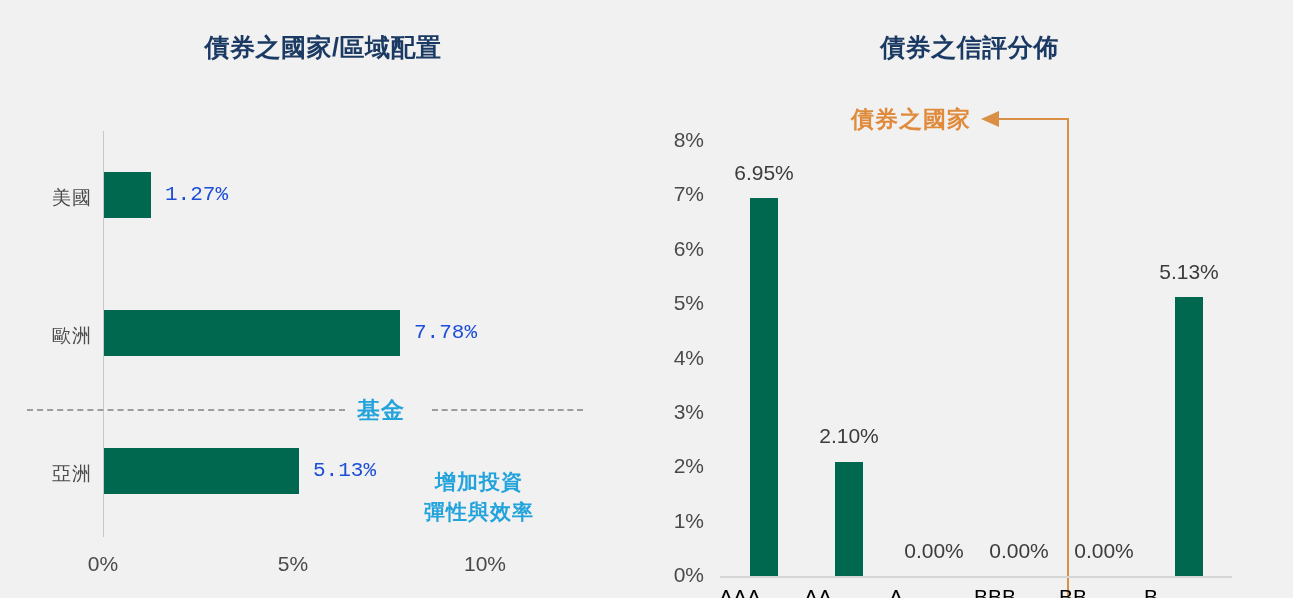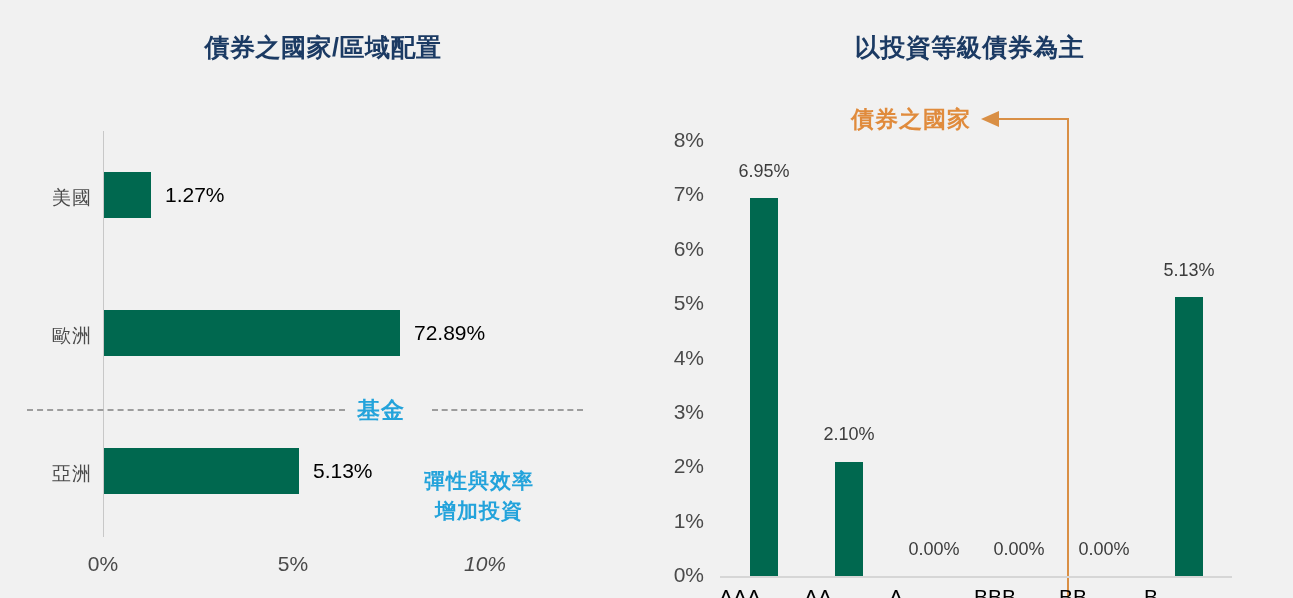--- a/index.html
+++ b/index.html
@@ -55,23 +55,24 @@
     letter-spacing: 1px;
   }
   .h-bar {
     position: absolute;
     left: 104px;
     height: 46px;
     background: #00684f;
   }
   .h-bar-value {
     position: absolute;
-    color: #000000;
+    color: #1d4ed8;
     font-size: 21px;
     white-space: nowrap;
+    font-family: Liberation Mono, monospace;
   }
   .h-tick {
     position: absolute;
     top: 535px;
     width: 80px;
     margin-left: -40px;
     text-align: center;
     color: #4a4a4a;
     font-size: 21px;
   }
@@ -83,21 +84,20 @@
     border-top: 2px dashed #9d9d9d;
   }
   #dash-left  { left: 27px;  width: 318px; }
   #dash-right { left: 432px; width: 151px; }
 
   .blue-note {
     position: absolute;
     color: #23a3db;
     font-weight: bold;
     letter-spacing: 1px;
-    font-family: Liberation Serif, serif;
   }
   #fund-label {
     left: 357px; top: 378px;
     font-size: 23px;
   }
   #flex-note {
     left: 424px; top: 450px;
     font-size: 21px;
     line-height: 1.42;
     text-align: center;
@@ -129,21 +129,21 @@
     position: absolute;
     width: 28px;
     background: #00684f;
   }
   .v-bar-value {
     position: absolute;
     width: 120px;
     margin-left: -60px;
     text-align: center;
     color: #3c3c3c;
-    font-size: 18px;
+    font-size: 21px;
     white-space: nowrap;
   }
   .v-cat-label {
     position: absolute;
     top: 568px;
     width: 90px;
     margin-left: -45px;
     color: #000000;
     font-size: 21px;
   }
@@ -190,46 +190,46 @@
   <div id="left-plot">
 
     <div class="h-axis-line"></div>
 
     <div class="h-cat-label" style="top:168px;">美國</div>
     <div class="h-bar" style="top:155px; width:47px;"></div>
     <div class="h-bar-value" style="left:165px; top:166px;">1.27%</div>
 
     <div class="h-cat-label" style="top:306px;font-family:Liberation Mono, monospace;">歐洲</div>
     <div class="h-bar" style="top:293px; width:296px;"></div>
-    <div class="h-bar-value" style="left:414px; top:304px;">72.89%</div>
+    <div class="h-bar-value" style="left:414px; top:304px;">7.78%</div>
 
     <div class="h-cat-label" style="top:444px;">亞洲</div>
     <div class="h-bar" style="top:431px; width:195px;"></div>
     <div class="h-bar-value" style="left:313px; top:442px;">5.13%</div>
 
     <div class="dash-seg" id="dash-left"></div>
     <div class="dash-seg" id="dash-right"></div>
     <div class="blue-note" id="fund-label">基金</div>
 
     <div class="blue-note" id="flex-note">
+      <span>增加投資</span>
       <span>彈性與效率</span>
-      <span>增加投資</span>
     </div>
 
     <div class="h-tick" style="left:103px;">0%</div>
     <div class="h-tick" style="left:293px;">5%</div>
-    <div class="h-tick" style="left:485px;font-style:italic;">10%</div>
+    <div class="h-tick" style="left:485px;">10%</div>
 
   </div>
 </div>
 
 <div class="panel" id="right-panel">
 
   <div class="chart-title">
-    <span class="l2">以投資等級債券為主</span>
+    <span>債券之信評分佈</span>
   </div>
 
   <div id="right-plot">
 
     <div id="grade-label">債券之國家</div>
     <div id="grade-arrow"></div>
     <div id="grade-elbow"></div>
     <div id="grade-divider"></div>
 
     <div class="v-tick" style="top:559px;">0%</div>

